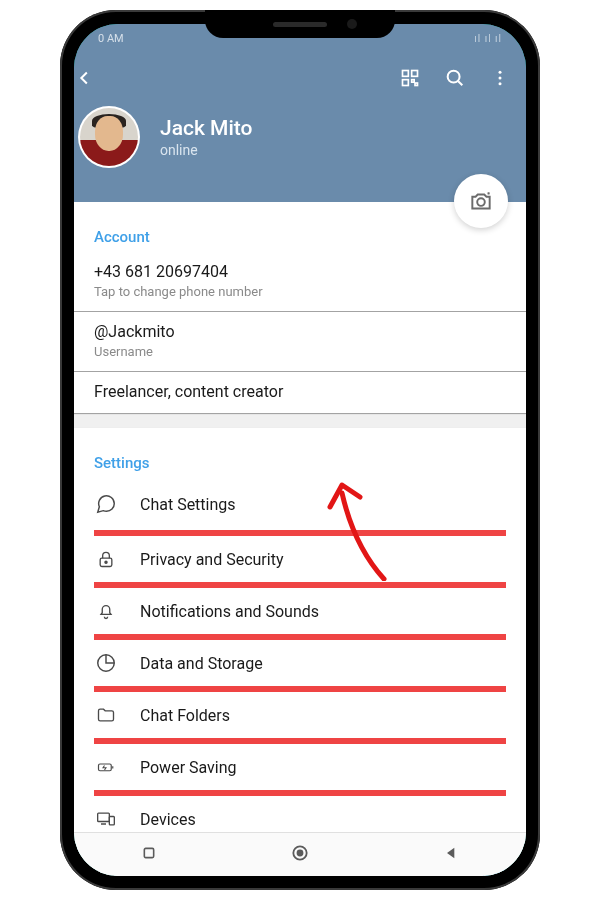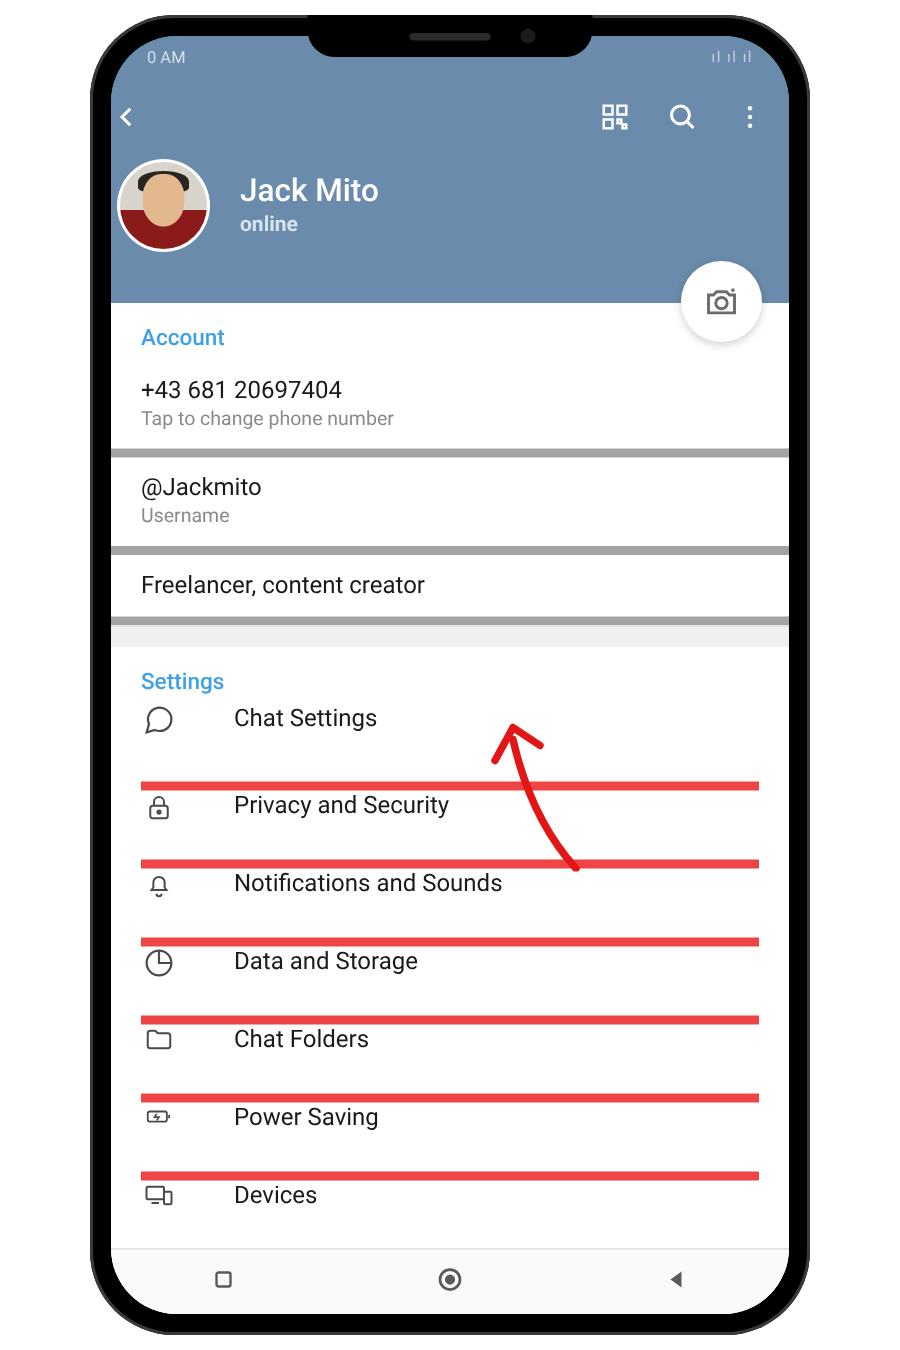--- a/index.html
+++ b/index.html
@@ -120,21 +120,21 @@
       left: 15px;
     }
     .avatar-hair {
       position:absolute;
       width: 34px; height: 14px;
       background:#2a2420;
       border-radius: 50% 50% 20% 20%;
       top:6px; left:12px;
     }
     .profile-info h2 { color: #fff; font-size: 21px; font-weight: 500; }
-    .profile-info .status { color: #d9e4ee; font-size: 14px; margin-top: 2px; font-weight: bold; }
+    .profile-info .status { color: #d9e4ee; font-size: 14px; margin-top: 2px; }
 
     .camera-btn {
       position: absolute;
       right: 18px;
       bottom: -26px;
       width: 54px;
       height: 54px;
       background: #fff;
       border-radius: 50%;
       box-shadow: 0 2px 6px rgba(0,0,0,.18);
@@ -143,35 +143,36 @@
       justify-content: center;
       z-index: 5;
     }
 
     .content { background: #fff; }
     .section-gap { height: 14px; background: #f0f0f0; border-top:1px solid #e6e6e6; border-bottom:1px solid #eee;}
     .section-head {
       color: #3fa0e8;
       font-size: 15px;
       font-weight: 500;
-      padding: 14px 20px 6px 20px;
+      padding: 26px 20px 6px 20px;
     }
     .acct-item {
       padding: 10px 20px 12px 20px;
-      border-bottom: 6px solid #a3a3a3;
+      border-bottom: 1px solid #a3a3a3;
     }
     .acct-item:last-child { border-bottom: none; }
     .acct-value { font-size: 16px; color: #1a1a1a; }
     .acct-label { font-size: 13px; color: #8a8a8a; margin-top: 3px; }
 
     .settings-list { padding: 0 20px; }
     .setting-row {
       display: flex;
+      align-items: center;
       height: 52px;
-      gap: 38px;
+      gap: 22px;
     }
     .setting-row + .setting-row { border-top: 6px solid #ef4444; }
     .setting-icon { width: 24px; display:flex; justify-content:center; color:#4a4a4a; }
     .setting-label { font-size: 16px; color: #1a1a1a; flex: 1; }
     .setting-value { font-size: 16px; color: #3fa0e8; }
 
     .nav-bar {
       position: absolute;
       bottom: 0; left: 0; right: 0;
       height: 44px;

